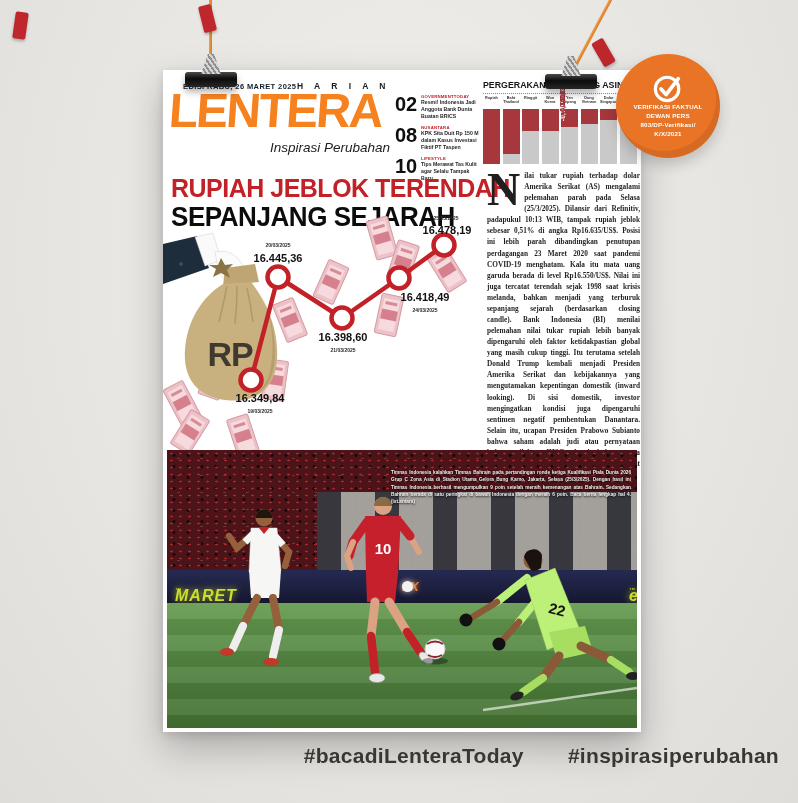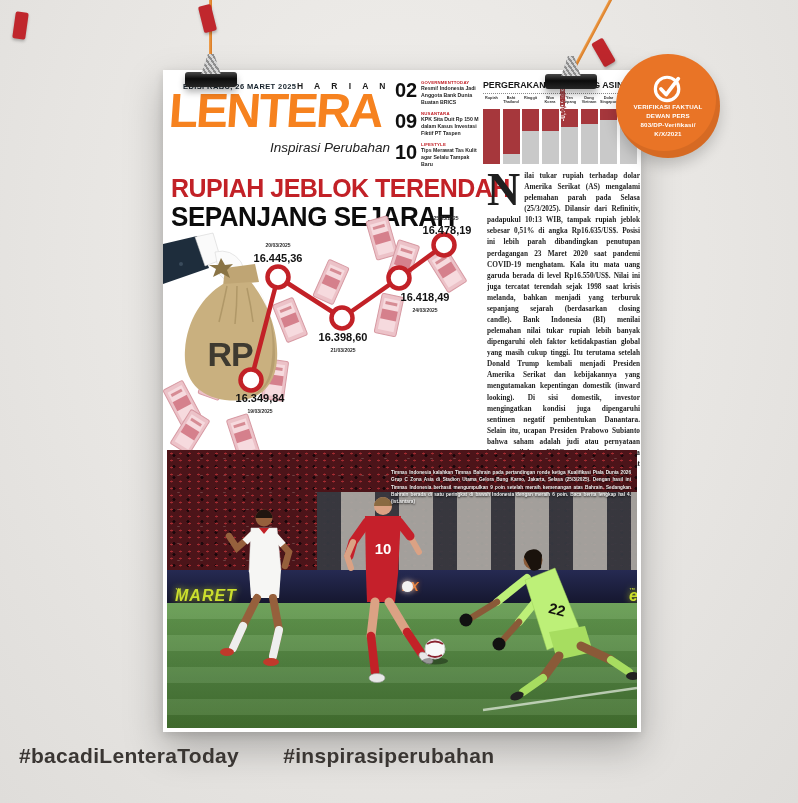--- a/index.html
+++ b/index.html
@@ -18,21 +18,21 @@
   .clip-body{width:52px;height:15px;margin:-2px auto 0;border-radius:3px;
     background:linear-gradient(#4a4a4a,#0c0c0c 45%,#262626);box-shadow:0 5px 7px rgba(0,0,0,.3);}
   
   .poster{position:absolute;left:163px;top:70px;width:478px;height:662px;background:#fff;
     box-shadow:0 16px 36px rgba(0,0,0,.25),0 3px 9px rgba(0,0,0,.12);}
   .poster *{position:absolute;}
   .m-date{left:20px;top:12px;font-size:7.5px;font-weight:700;color:#15212b;letter-spacing:.4px;}
   .m-harian{left:0;top:11px;width:227px;text-align:right;font-size:8.5px;font-weight:700;letter-spacing:4.5px;color:#1c1c1c;}
   .m-brand{left:6px;top:17px;font-size:48px;font-weight:800;color:#f6821f;letter-spacing:-2px;line-height:1;transform:skewX(-4deg);}
   .m-tagline{left:0;top:70px;width:227px;text-align:right;font-style:italic;font-size:13.5px;color:#222;}
-  .teasers{left:232px;top:10px;width:84px;}
+  .teasers{left:232px;top:24px;width:84px;}
   .teaser{position:static;display:flex;gap:4px;margin-bottom:5px;}
   .t-num{font-size:20px;font-weight:900;color:#0f0f0f;line-height:1;min-width:22px;}
   .t-label{font-size:4.3px;color:#c22127;font-weight:800;letter-spacing:.2px;}
   .t-title{font-size:5.2px;font-weight:700;color:#262626;line-height:1.35;}
   .teaser div{position:static;}
   
   .fx{left:320px;top:10px;width:157px;}
   .fx div{position:static;}
   .fx-title{font-size:8.8px;font-weight:900;color:#161616;white-space:nowrap;}
   .fx-rule{border-top:1.6px dotted #8a8a8a;margin:3px 0 2px;}
@@ -88,21 +88,21 @@
   .caption div{position:static;}
   .cap-title{color:#fff;font-size:11.5px;font-weight:800;text-shadow:0 1px 3px rgba(0,0,0,.85);}
   .cap-body{margin-top:3px;color:#efefef;font-size:4.7px;font-weight:700;line-height:1.55;
     text-align:justify;text-shadow:0 1px 2px rgba(0,0,0,.9);}
   
   .badge{position:absolute;left:616px;top:54px;width:104px;height:104px;border-radius:50%;
     background:#e97426;z-index:30;display:flex;flex-direction:column;align-items:center;justify-content:center;
     color:#fff;text-align:center;box-shadow:inset -4px -7px 0 rgba(0,0,0,.08),0 7px 14px rgba(0,0,0,.18);}
   .badge-line{font-size:6.2px;font-weight:800;line-height:1.45;letter-spacing:.2px;}
   
-  .hashtags{position:absolute;left:0;top:744px;width:798px;text-align:left;
+  .hashtags{position:absolute;left:0;top:744px;width:798px;text-align:right;
     font-size:21px;font-weight:800;color:#3a3633;letter-spacing:.3px;}
   .hashtags span{margin:0 19px;}
 </style>
 </head>
 <body>
 
 <div class="canvas">
 
   <div class="string left"></div>
   <div class="string right"></div>
@@ -119,21 +119,21 @@
 
     <div class="teasers" id="teasers">
         <div class="teaser">
           <div class="t-num">02</div>
           <div>
             <div class="t-label">GOVERNMENTTODAY</div>
             <div class="t-title">Resmi! Indonesia Jadi Anggota Bank Dunia Buatan BRICS</div>
           </div>
         </div>
         <div class="teaser">
-          <div class="t-num">09</div>
+          <div class="t-num">08</div>
           <div>
             <div class="t-label">NUSANTARA</div>
             <div class="t-title">KPK Sita Duit Rp 150 M dalam Kasus Investasi Fiktif PT Taspen</div>
           </div>
         </div>
         <div class="teaser">
           <div class="t-num">10</div>
           <div>
             <div class="t-label">LIFESTYLE</div>
             <div class="t-title">Tips Merawat Tas Kulit agar Selalu Tampak Baru</div>

